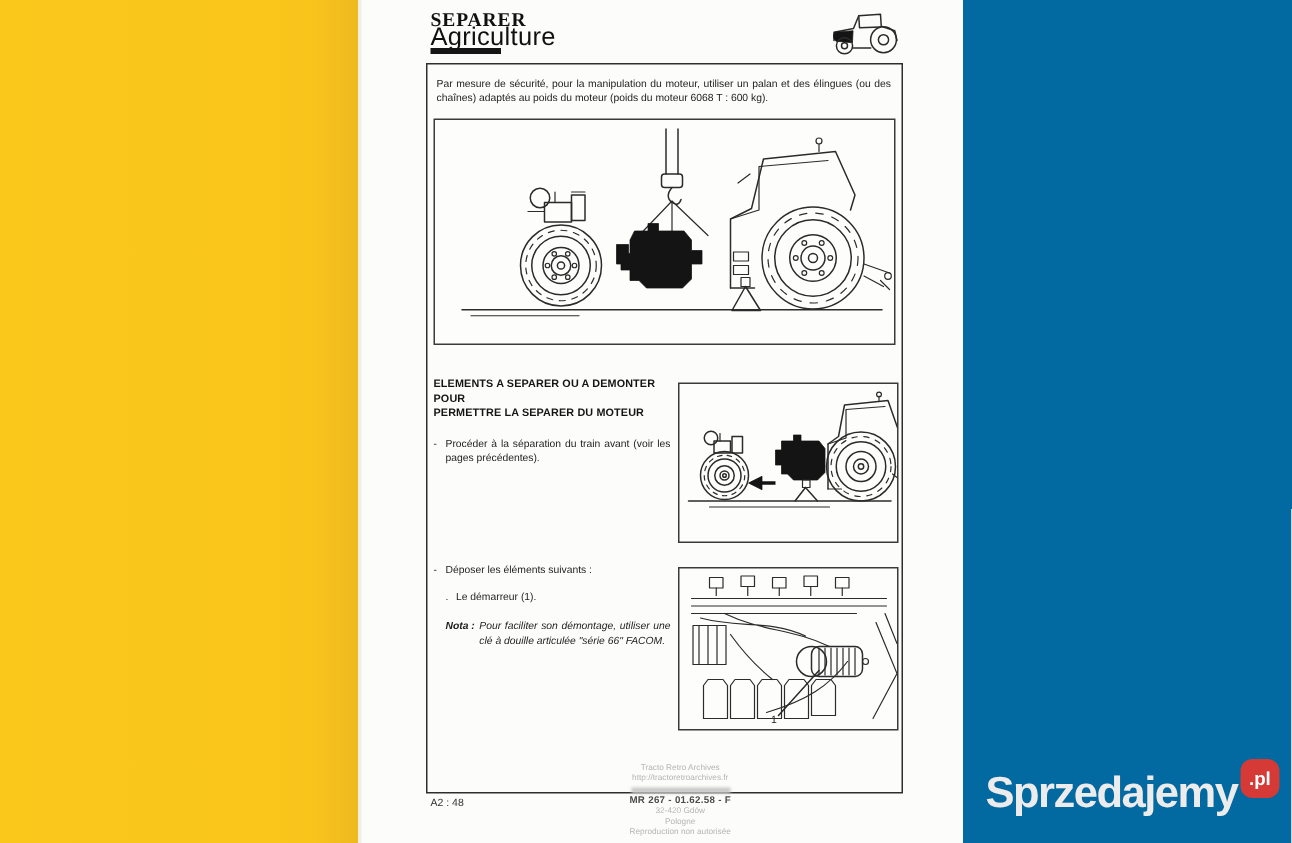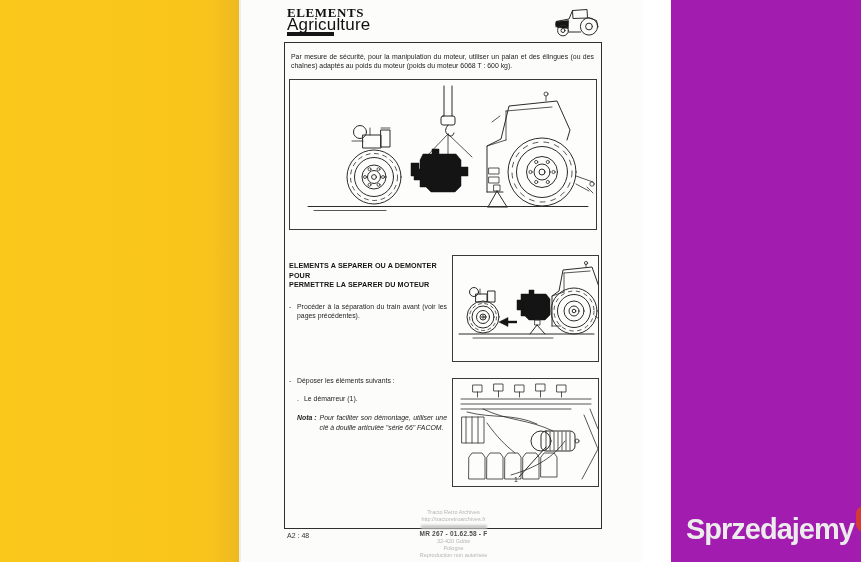--- a/index.html
+++ b/index.html
@@ -3,41 +3,41 @@
 <meta charset="utf-8">
 <style>
   html,body{margin:0;padding:0;background:#fff;}
   .stage{position:relative;width:861px;height:562px;display:flex;overflow:hidden;
          font-family:"Liberation Sans",sans-serif;}
   
   .band-yellow{width:239px;height:562px;background:linear-gradient(90deg,#fac81b 0%,#f9c51c 86%,#eeb91f 100%);flex:none;}
   
   .page{position:relative;width:401px;height:562px;background:#fcfcfa;flex:none;border-left:2px solid #efefea;}
   
-  .band-black{position:relative;flex:1;height:562px;background:#a21caf;margin-left:29px;}
+  .band-black{position:relative;flex:1;height:562px;background:#0369a1;}
 
   
   .brand{position:absolute;left:46px;top:7px;color:#101010;}
   .brand-name{font-family:"Liberation Serif",serif;font-weight:bold;font-size:13px;letter-spacing:.6px;line-height:12px;}
   .brand-div{font-family:Liberation Sans, sans-serif;font-size:17px;line-height:11px;letter-spacing:.2px;}
   .brand-bar{width:47px;height:4.5px;background:#151515;margin-top:1.5px;}
   .tractor-icon{position:absolute;left:311px;top:5px;}
 
   
   .outer-box{position:absolute;left:43px;top:42px;width:318px;height:487px;
              border:1px solid #2e2e2e;box-sizing:border-box;color:#1d1d1d;}
   .doc-title{text-align:center;margin-top:8px;font-size:9px;font-weight:bold;letter-spacing:.4px;color:#111;}
   .intro{margin:9px 7px 0 6px;font-size:6.9px;line-height:9px;text-align:justify;color:#222;}
   .figure{border:1px solid #3a3a3a;box-sizing:border-box;background:#fdfdfc;}
   .fig1{margin:9px 3px 0 4px;width:308px;height:151px;}
   .row{display:flex;justify-content:space-between;padding:0 2px 0 4px;}
   .rowA{margin-top:13px;}
   .rowB{margin-top:14px;}
   .col-text{width:158px;}
-  .sec-heading{margin-top:18px;font-size:7.2px;font-weight:bold;line-height:9.5px;color:#141414;letter-spacing:.1px;}
+  .sec-heading{margin-top:8px;font-size:7.2px;font-weight:bold;line-height:9.5px;color:#141414;letter-spacing:.1px;}
   .bullet{display:flex;margin-top:12px;font-size:6.9px;line-height:9px;}
   .bullet .marker{width:8px;flex:none;}
   .bullet .btext{text-align:justify;}
   .rowB .bullet{margin-top:0;}
   .subitem{display:flex;margin:9px 0 0 8px;font-size:6.9px;line-height:9px;}
   .subitem .marker{width:7px;flex:none;}
   .nota{display:flex;margin:10px 0 0 8px;font-size:6.9px;line-height:9.5px;font-style:italic;}
   .nota-label{font-weight:bold;flex:none;margin-right:3px;}
   .nota-text{text-align:justify;}
   .fig2{width:147px;height:107px;margin-top:12px;}
@@ -67,21 +67,21 @@
 </head>
 <body>
 
 <div class="stage">
 
   <div class="band-yellow"></div>
 
   <div class="page">
 
     <div class="brand">
-      <div class="brand-name">ELEMENTS</div>
+      <div class="brand-name">SEPARER</div>
       <div class="brand-div">Agriculture</div>
       <div class="brand-bar"></div>
     </div>
 
     <svg class="tractor-icon line-art" width="50" height="34" viewBox="0 0 50 34">
       <path class="ln" d="M4,22 L4,16.5 L17,14 L20.5,5.5 L35,4.5 L35.5,12.5 L44.5,15.5 L46,22"></path>
       <path class="ln" d="M20.5,5.5 L21,13.5 L35,13"></path>
       <path class="dark" d="M4.5,16.5 q-2,3.5 .8,6 l11,1 l.4,-8 z"></path>
       <circle class="ln" cx="37" cy="21.5" r="8.6"></circle>
       <circle class="ln" cx="37" cy="21.5" r="3.4"></circle>

